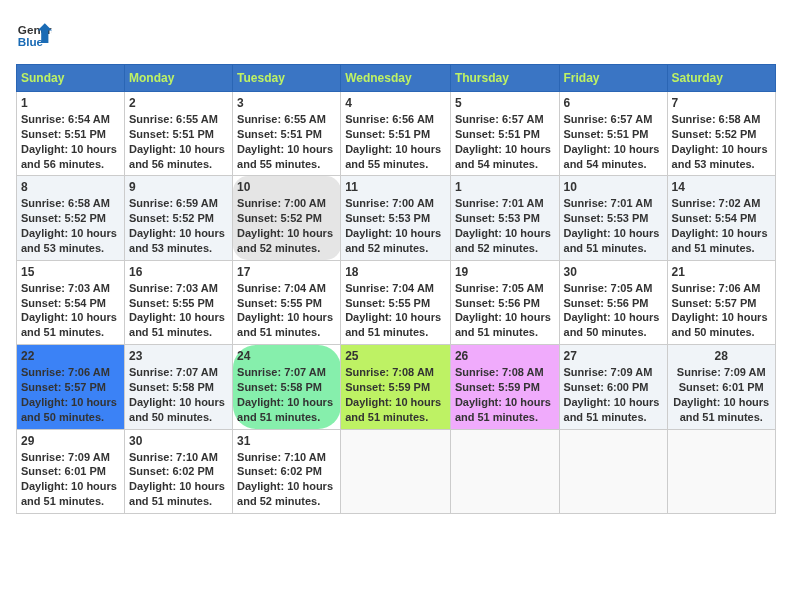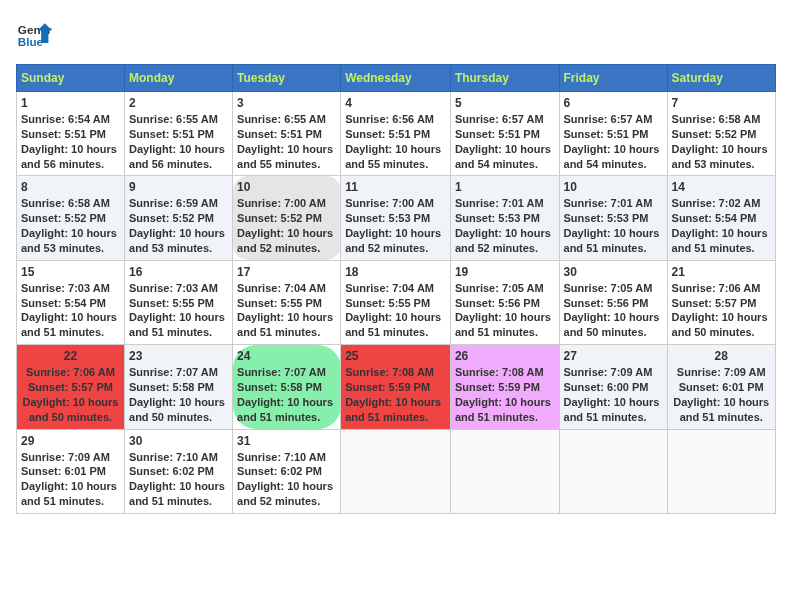--- a/index.html
+++ b/index.html
@@ -277,21 +277,21 @@
         <td>
         <span class="day-num">21</span>
         <div class="day-info">
           Sunrise: 7:06 AM<br>
           Sunset: 5:57 PM<br>
           Daylight: 10 hours and 50 minutes.
         </div>
       </td>
       </tr>
       <tr>
-        <td style="background: #ef4444; text-align: center;">
+        <td style="background: #3b82f6;">
         <span class="day-num">22</span>
         <div class="day-info">
           Sunrise: 7:06 AM<br>
           Sunset: 5:57 PM<br>
           Daylight: 10 hours and 50 minutes.
         </div>
       </td>
         <td style="background: rgb(240, 244, 248);">
         <span class="day-num">23</span>
         <div class="day-info">
@@ -301,21 +301,21 @@
         </div>
       </td>
         <td style="background: #86efac; border-radius: 23px;">
         <span class="day-num">24</span>
         <div class="day-info">
           Sunrise: 7:07 AM<br>
           Sunset: 5:58 PM<br>
           Daylight: 10 hours and 51 minutes.
         </div>
       </td>
-        <td style="background: #ef4444;">
+        <td style="background: #bef264;">
         <span class="day-num">25</span>
         <div class="day-info">
           Sunrise: 7:08 AM<br>
           Sunset: 5:59 PM<br>
           Daylight: 10 hours and 51 minutes.
         </div>
       </td>
         <td style="background: #f0abfc;">
         <span class="day-num">26</span>
         <div class="day-info">

